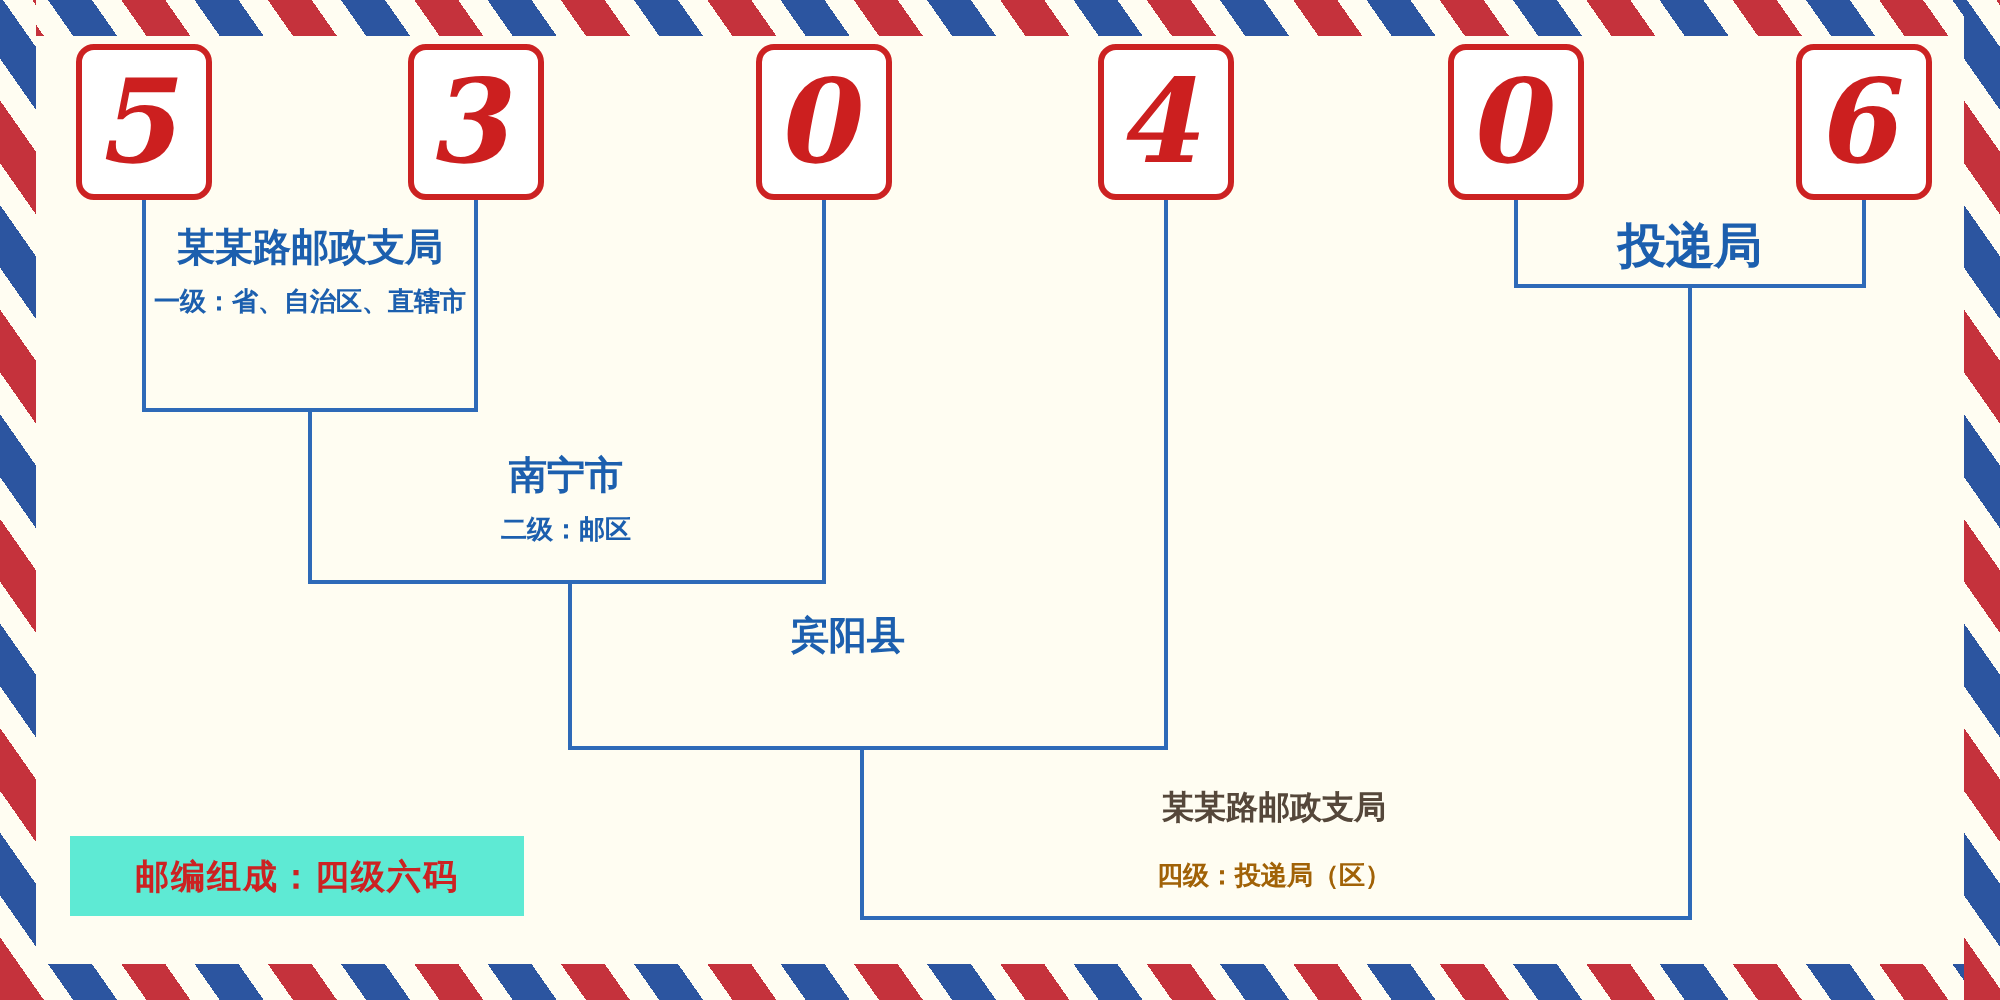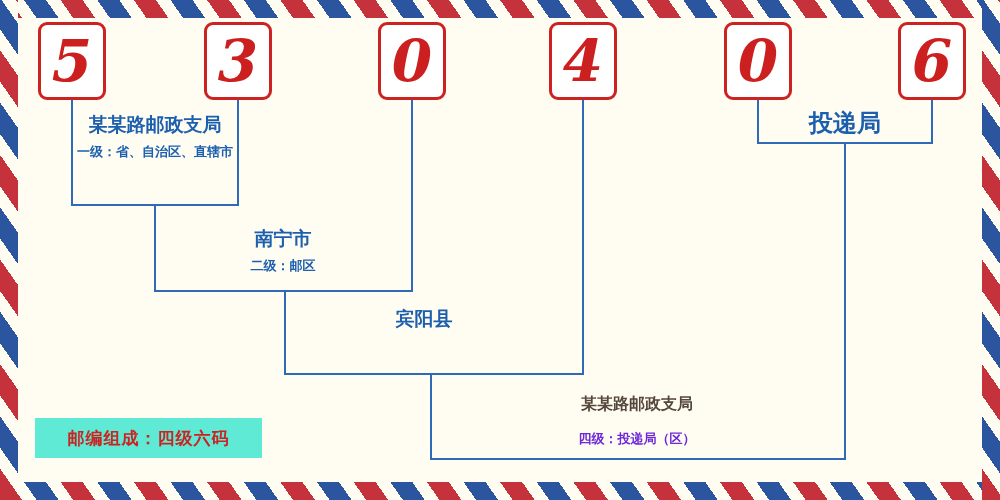--- a/index.html
+++ b/index.html
@@ -30,21 +30,21 @@
     font-size:58px;line-height:1;color:#cc1f1f;
   }
   
   .line{position:absolute;background:#2e6ab8;z-index:1;}
   
   .lbl{position:absolute;text-align:center;z-index:2;color:#1c5fae;}
   .lbl .place{font-weight:bold;font-size:19px;line-height:24px;}
   .lbl .desc{font-weight:bold;font-size:13px;line-height:22px;margin-top:5px;}
   .lbl .nowrap{white-space:nowrap;}
   .lbl-l4 .place{color:#55473a;font-size:16px;}
-  .lbl-l4 .desc{color:#6d28d9;margin-top:12px;}
+  .lbl-l4 .desc{color:#a16207;margin-top:12px;}
   .lbl-delivery{font-weight:bold;font-size:24px;line-height:26px;}
   
   .badge{
     position:absolute;left:35px;top:418px;width:227px;height:40px;
     background:#5eead4;color:#cc2222;font-weight:bold;font-size:17px;
     display:flex;align-items:center;justify-content:center;z-index:2;
     letter-spacing:1px;
   }
 </style>
 </head>

